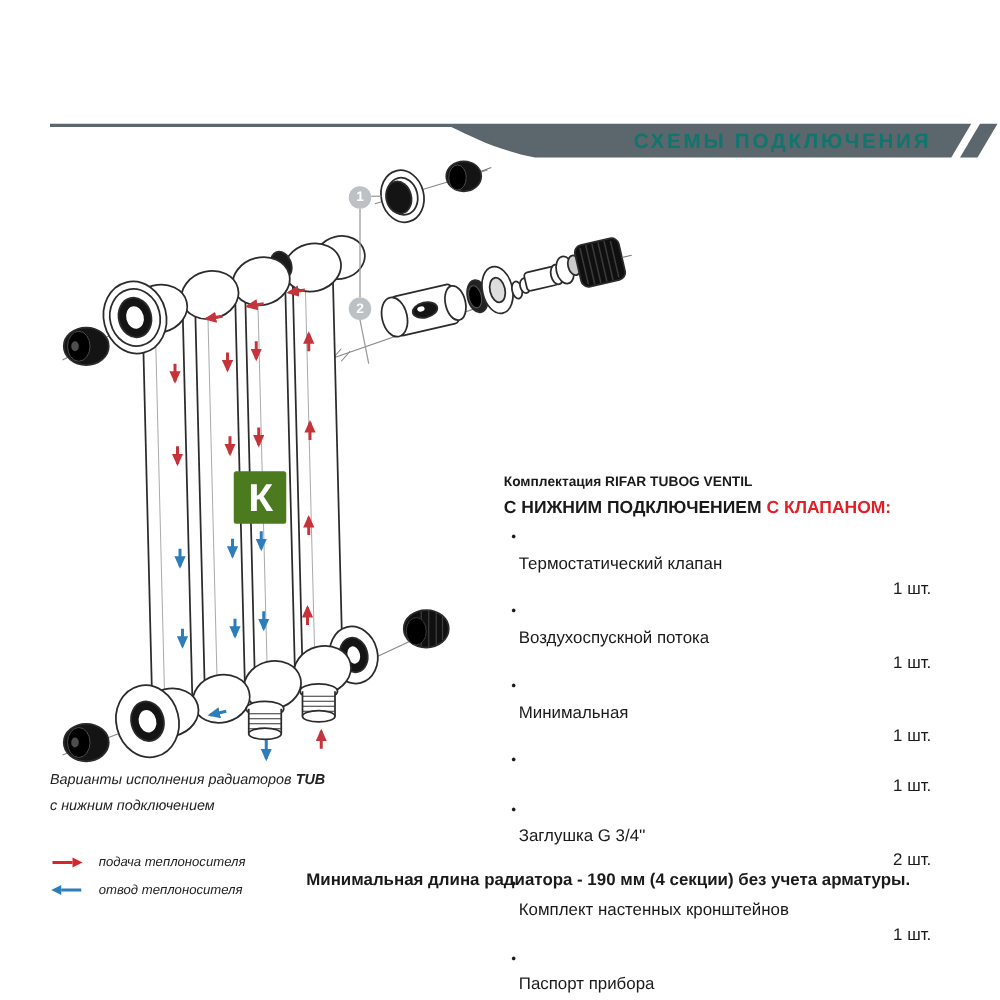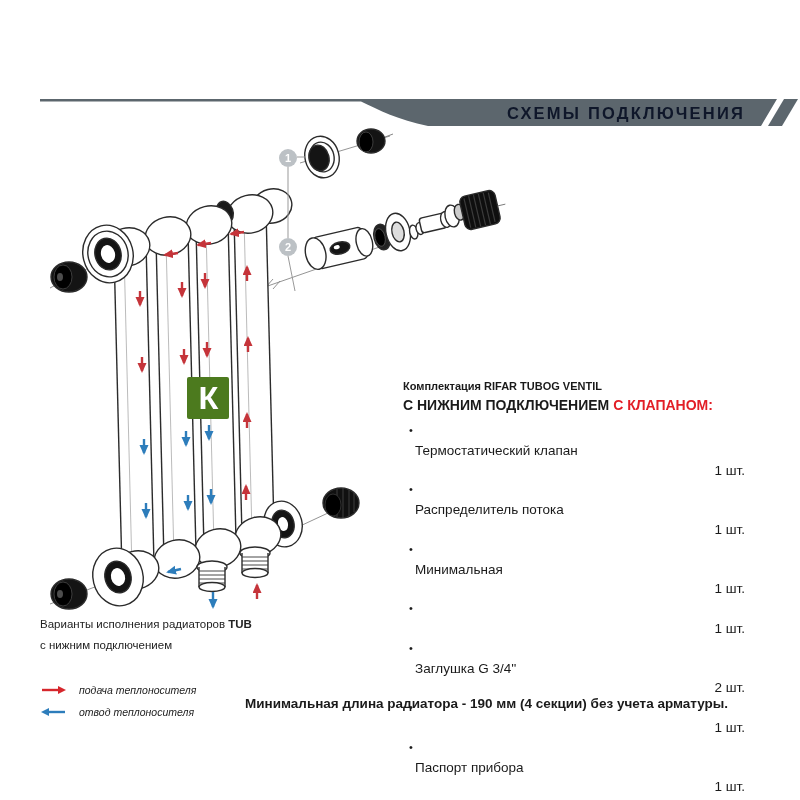--- a/index.html
+++ b/index.html
@@ -1,41 +1,41 @@
 <!DOCTYPE html>
 <html><head>
 <meta charset="utf-8">
 <style>
   html,body{margin:0;padding:0;background:#fff;}
   .page{position:relative;width:800px;height:800px;background:#fff;overflow:hidden;
         font-family:"Liberation Sans", sans-serif;color:#1a1a1a;}
   .art{position:absolute;left:0;top:0;}
   .header-title{position:absolute;left:400px;top:102px;width:345px;height:24px;
-        line-height:23px;text-align:right;color:#0f172a;font-weight:bold;
+        line-height:23px;text-align:right;color:#0f766e;font-weight:bold;
         font-size:16.5px;letter-spacing:2.2px;}
   .callout{position:absolute;width:18px;height:18px;border-radius:50%;
         background:#bcc1c5;color:#fff;font-size:11px;font-weight:bold;
         display:flex;align-items:center;justify-content:center;}
   .callout1{left:279px;top:149px;}
   .callout2{left:279px;top:238px;}
   .logo{position:absolute;left:187px;top:377px;width:42px;height:42px;
         background:#4c7a1e;border-radius:2px;display:flex;align-items:center;
         justify-content:center;}
   .logo span{color:#fff;font-weight:bold;font-size:31px;line-height:31px;
         transform:scaleX(1.05);}
   .kit{position:absolute;left:403px;top:380px;width:342px;}
   .kit-t1{font-weight:bold;font-size:11px;margin-bottom:5px;}
   .kit-t2{font-weight:bold;font-size:14px;margin-bottom:8px;}
   .kit-t2 .red{color:#e21e26;}
   .kit-row{display:flex;align-items:baseline;font-size:13.5px;line-height:19.8px;flex-direction:column;}
   .kit-row .blt{width:16px;text-align:center;font-size:11px;flex:0 0 16px;}
   .kit-row .blt::before{content:"•";}
   .kit-row .lbl{padding-left:12px;}
   .kit-row .qty{margin-left:auto;}
-  .caption{position:absolute;left:40px;top:614px;
+  .caption{position:absolute;left:40px;top:614px;font-style:italic;
         font-size:11.5px;line-height:21px;color:#222;}
   .caption b{font-weight:bold;}
   .legend{position:absolute;left:40px;top:679px;}
   .legend-row{display:flex;align-items:center;height:22px;}
   .legend-row svg{margin-right:12px;}
   .legend-row .ltxt{font-style:italic;font-size:10.5px;color:#222;}
   .footnote{position:absolute;left:245px;top:696px;font-weight:bold;
         font-size:13.5px;color:#1a1a1a;}
 </style>
 </head>
@@ -262,39 +262,40 @@
     <span>С НИЖНИМ ПОДКЛЮЧЕНИЕМ</span>
     <span class="red">С КЛАПАНОМ:</span>
   </div>
   <div class="kit-row">
     <span class="blt"></span>
     <span class="lbl">Термостатический клапан</span>
     <span class="qty">1 шт.</span>
   </div>
   <div class="kit-row">
     <span class="blt"></span>
-    <span class="lbl">Распределитель потока</span>
+    <span class="lbl">Воздухоспускной потока</span>
     <span class="qty">1 шт.</span>
   </div>
   <div class="kit-row">
     <span class="blt"></span>
     <span class="lbl">Минимальная</span>
     <span class="qty">1 шт.</span>
   </div>
   <div class="kit-row">
     <span class="blt"></span>
     <span class="qty">1 шт.</span>
   </div>
   <div class="kit-row">
     <span class="blt"></span>
     <span class="lbl">Заглушка G 3/4''</span>
     <span class="qty">2 шт.</span>
   </div>
   <div class="kit-row">
     <span class="blt"></span>
+    <span class="lbl">Комплект настенных кронштейнов</span>
     <span class="qty">1 шт.</span>
   </div>
   <div class="kit-row">
     <span class="blt"></span>
     <span class="lbl">Паспорт прибора</span>
     <span class="qty">1 шт.</span>
   </div>
 </div>
 
 <div class="caption">

